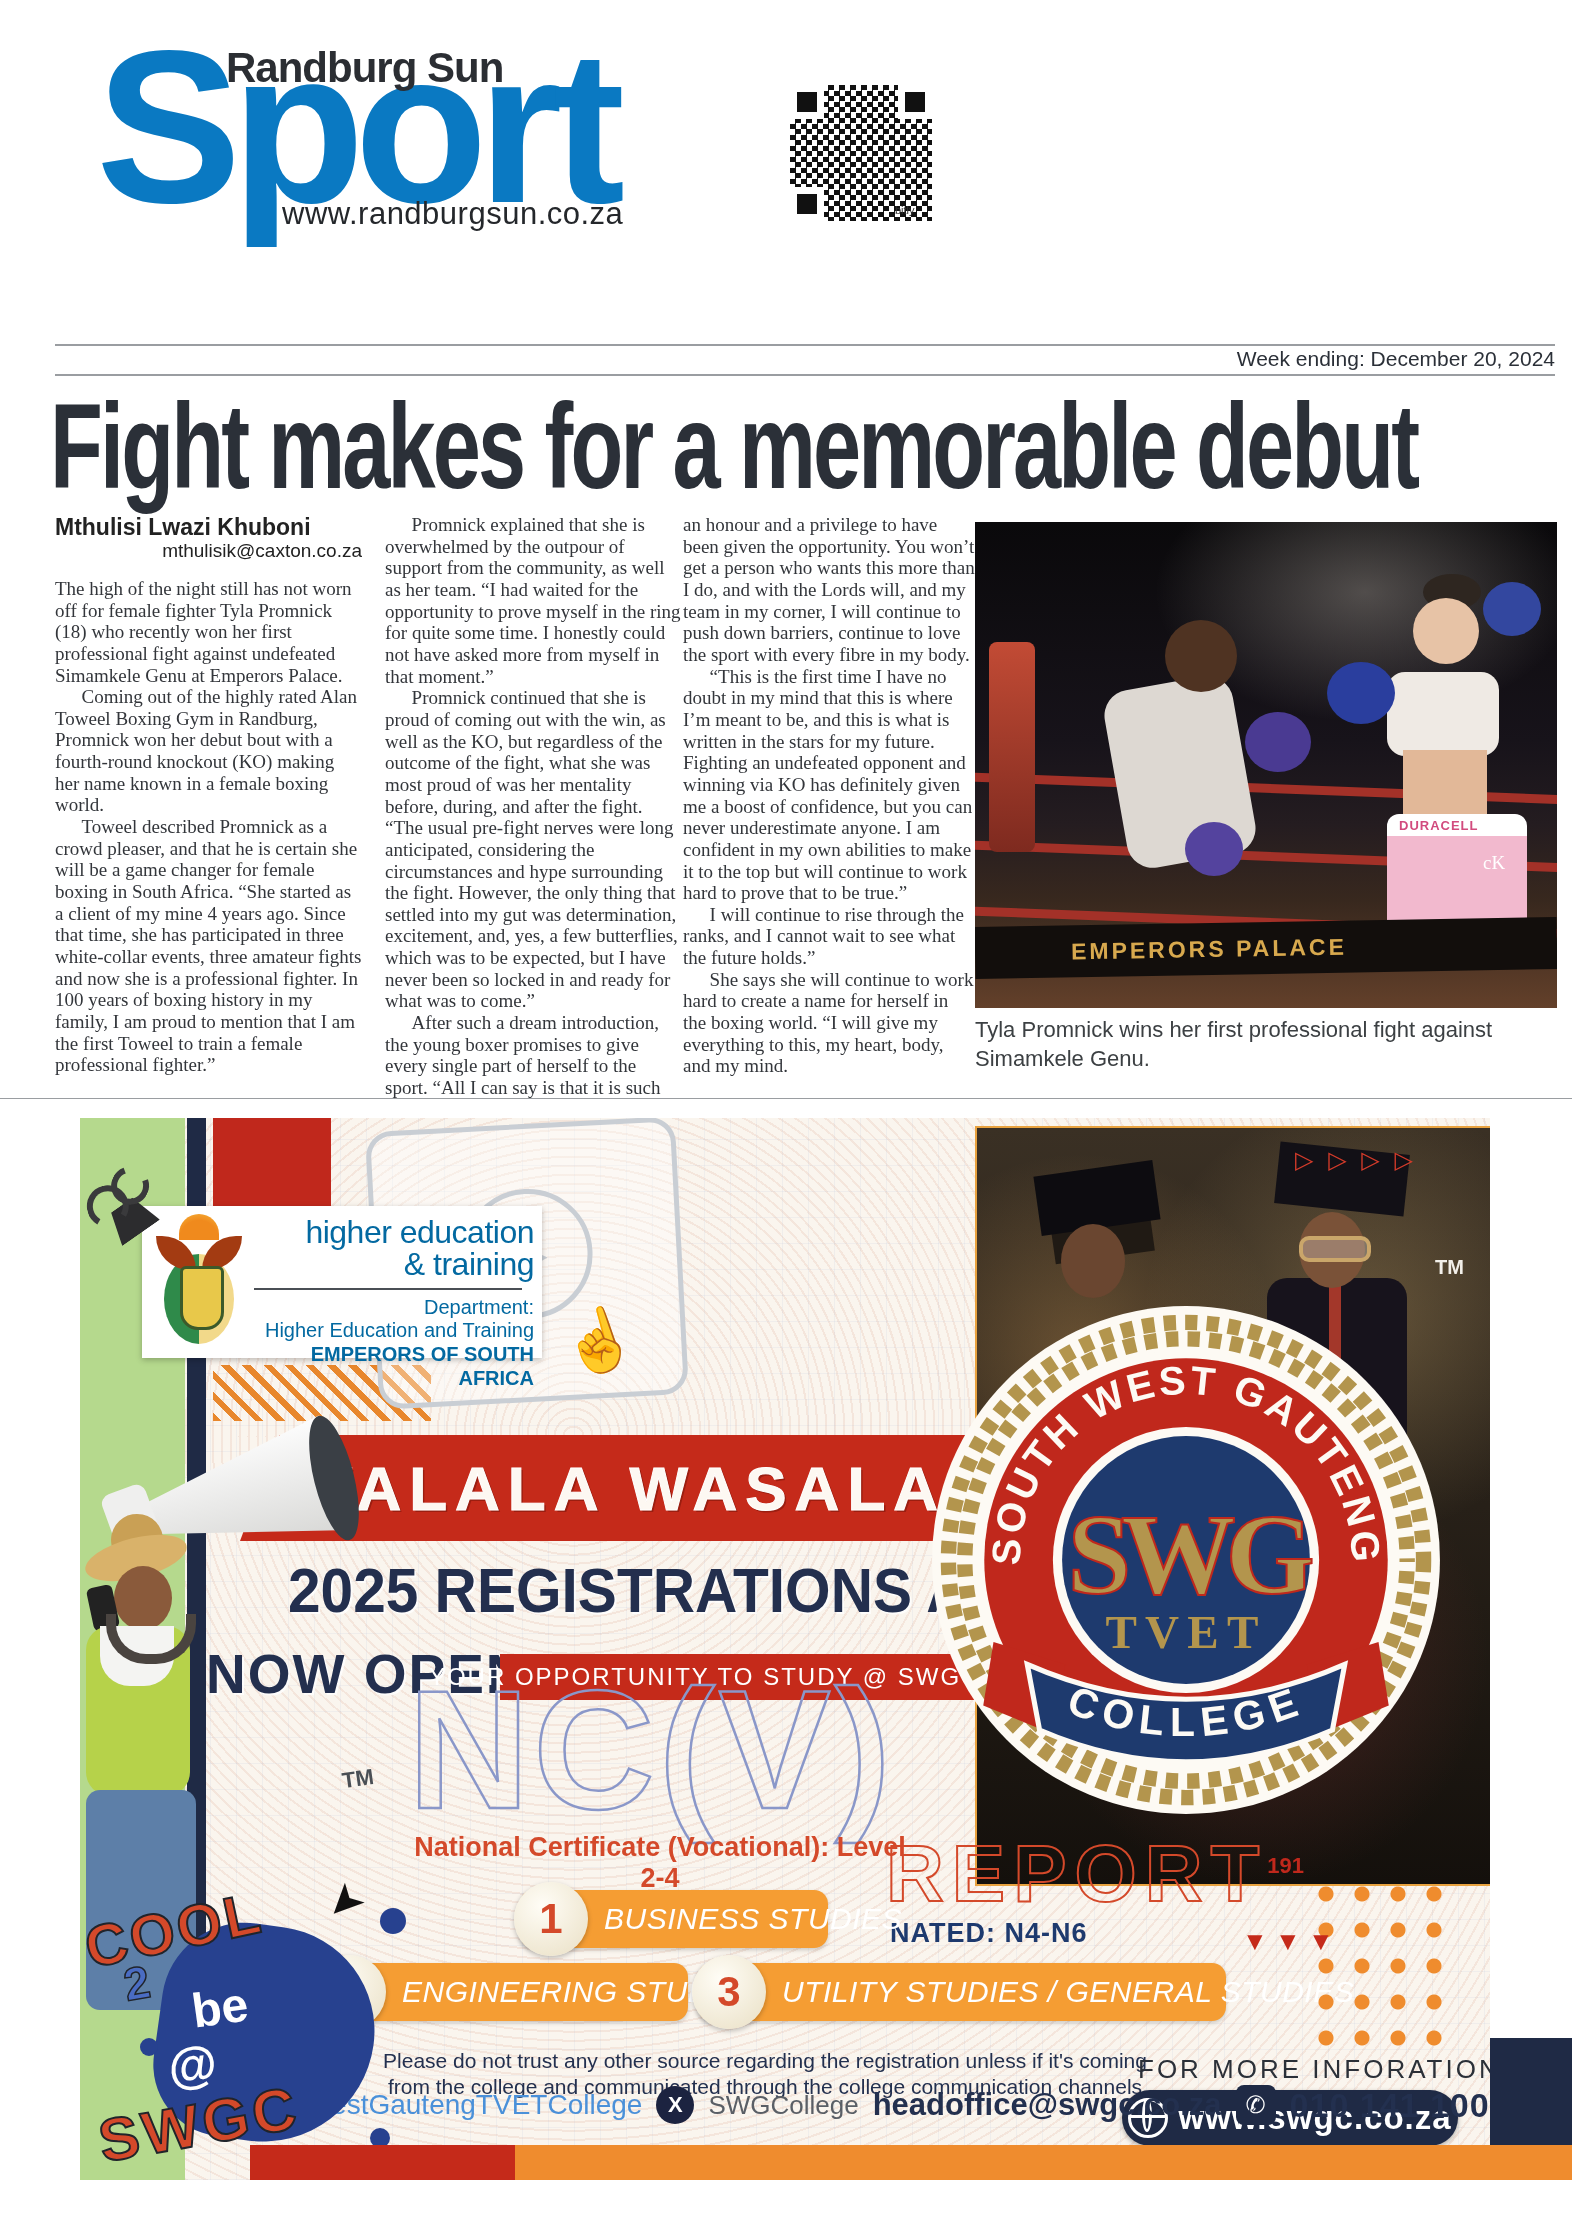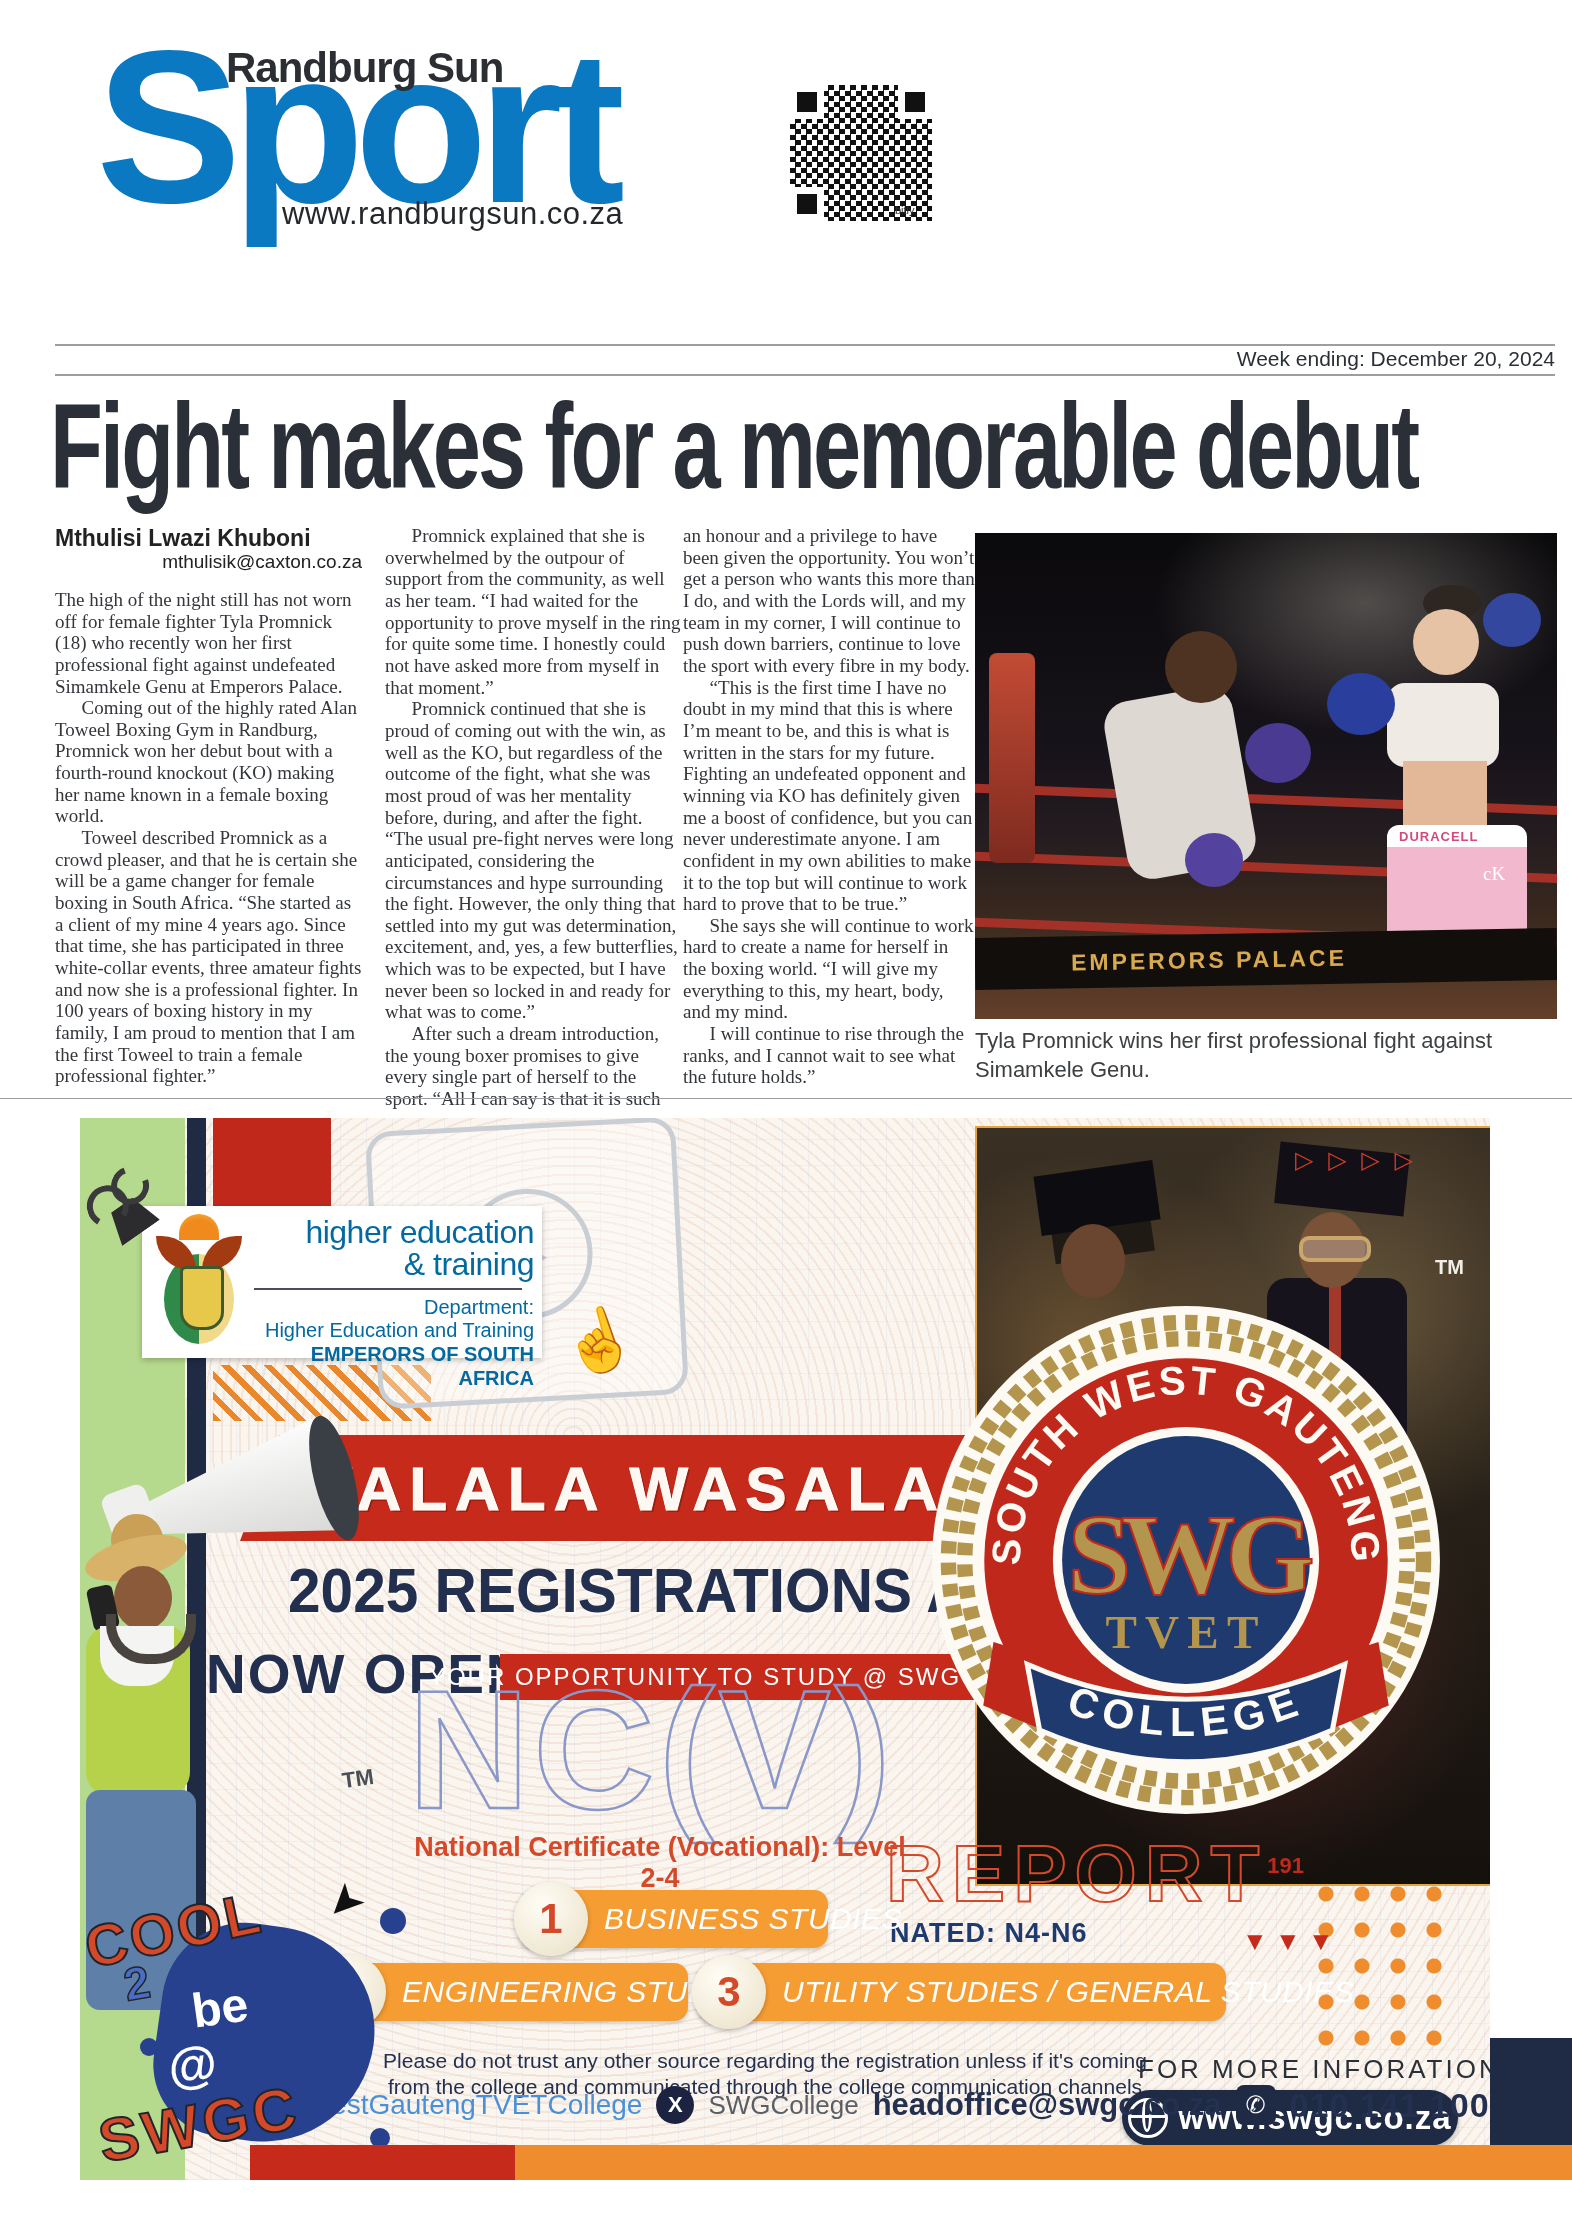--- a/index.html
+++ b/index.html
@@ -16,21 +16,21 @@
   .finder{position:absolute;width:34px;height:34px;background:#111;box-shadow:inset 0 0 0 7px #fff, inset 0 0 0 13px #111;}
   .qr-bitly{left:895px;top:204px;font-size:11px;color:#333;}
 
   .rule{height:2px;background:#9a9da1;}
   .dateline{left:55px;top:347px;width:1500px;text-align:right;font-size:21px;color:#2b3038;}
 
   .headline{left:50px;top:376px;margin:0;font-size:121px;font-weight:bold;color:#2b3038;
             letter-spacing:-4px;white-space:nowrap;transform:scaleX(.715);transform-origin:0 0;}
 
   
-  .article{left:55px;top:525px;width:1502px;height:588px;overflow:hidden;}
+  .article{left:55px;top:514px;width:1502px;height:588px;overflow:hidden;}
   .col{position:absolute;top:0;height:588px;overflow:hidden;font-family:"Liberation Serif",serif;
        font-size:19px;line-height:1.14;color:#33363b;}
   .col p{margin:0 0 0 0;}
   .col p.ind{text-indent:1.4em;}
   .byline-name{font-family:"Liberation Sans",sans-serif;font-size:23px;font-weight:bold;color:#222;}
   .byline-mail{font-family:"Liberation Sans",sans-serif;font-size:19px;color:#222;margin-bottom:16px;text-align:right;}
   .c1{left:0;width:307px;}
   .c2{left:330px;width:296px;}
   .c3{left:628px;width:292px;}
 
@@ -234,22 +234,22 @@
       <p class="ind">Toweel described Promnick as a crowd pleaser, and that he is certain she will be a game changer for female boxing in South Africa. “She started as a client of my mine 4 years ago. Since that time, she has participated in three white-collar events, three amateur fights and now she is a professional fighter. In 100 years of boxing history in my family, I am proud to mention that I am the first Toweel to train a female professional fighter.”</p>
     </div>
     <div class="col c2">
       <p class="ind">Promnick explained that she is overwhelmed by the outpour of support from the community, as well as her team. “I had waited for the opportunity to prove myself in the ring for quite some time. I honestly could not have asked more from myself in that moment.”</p>
       <p class="ind">Promnick continued that she is proud of coming out with the win, as well as the KO, but regardless of the outcome of the fight, what she was most proud of was her mentality before, during, and after the fight. “The usual pre-fight nerves were long anticipated, considering the circumstances and hype surrounding the fight. However, the only thing that settled into my gut was determination, excitement, and, yes, a few butterflies, which was to be expected, but I have never been so locked in and ready for what was to come.”</p>
       <p class="ind">After such a dream introduction, the young boxer promises to give every single part of herself to the sport. “All I can say is that it is such</p>
     </div>
     <div class="col c3">
       <p>an honour and a privilege to have been given the opportunity. You won’t get a person who wants this more than I do, and with the Lords will, and my team in my corner, I will continue to push down barriers, continue to love the sport with every fibre in my body.</p>
       <p class="ind">“This is the first time I have no doubt in my mind that this is where I’m meant to be, and this is what is written in the stars for my future. Fighting an undefeated opponent and winning via KO has definitely given me a boost of confidence, but you can never underestimate anyone. I am confident in my own abilities to make it to the top but will continue to work hard to prove that to be true.”</p>
+      <p class="ind">I will continue to rise through the ranks, and I cannot wait to see what the future holds.”</p>
       <p class="ind">She says she will continue to work hard to create a name for herself in the boxing world. “I will give my everything to this, my heart, body, and my mind.</p>
-      <p class="ind">I will continue to rise through the ranks, and I cannot wait to see what the future holds.”</p>
     </div>
 
     <div class="photo" style="position:absolute">
       <div class="spot"></div>
       <div class="rope" style="top:262px"></div>
       <div class="rope" style="top:330px"></div>
       <div class="rope" style="top:396px"></div>
       <div class="post"></div>
       <div class="boxerL-body"></div>
       <div class="boxerL-head"></div>

